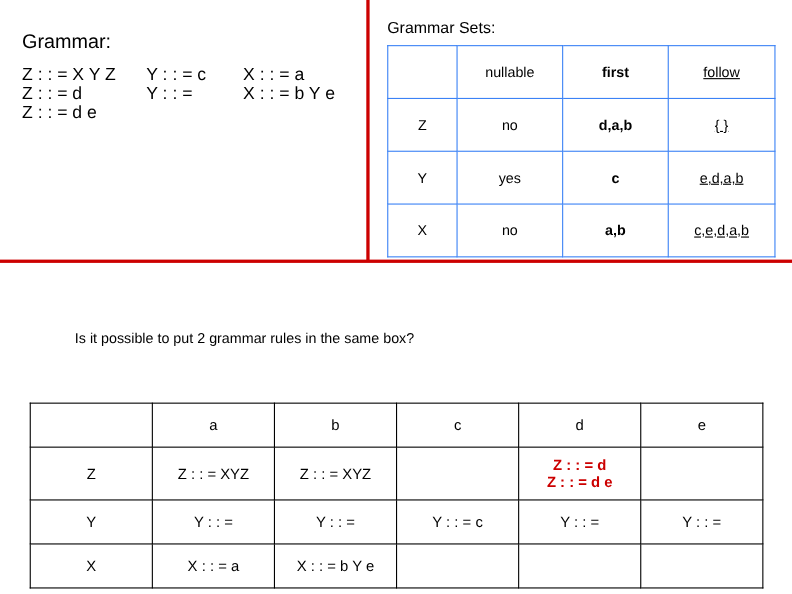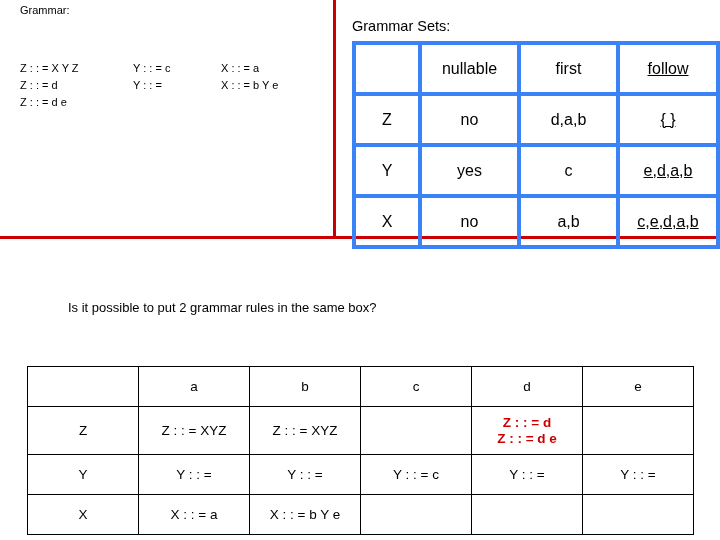--- a/index.html
+++ b/index.html
@@ -31,34 +31,34 @@
     top: 236px;
     width: 720px;
     height: 3px;
     background: #cc0000;
   }
 
   
   #grammar-label {
     position: absolute;
     left: 20px;
-    top: 4px;
-    font-size: 11px;
+    top: 28px;
+    font-size: 18px;
     text-align: center;
   }
   #grammar-cols {
     position: absolute;
     left: 20px;
     top: 60px;
     display: flex;
     align-items: flex-start;
   }
   .grammar-col {
     line-height: 17px;
-    font-size: 11px;
+    font-size: 16px;
     white-space: pre;
   }
   #grammar-col-0 { width: 113px; }
   #grammar-col-1 { width: 88px; }
   #grammar-col-2 { width: 120px; }
 
   
   #computed-label {
     position: absolute;
     left: 352px;
@@ -66,30 +66,30 @@
     font-size: 14.5px;
   }
   #computed-table {
     position: absolute;
     left: 352px;
     top: 41px;
     border-collapse: collapse;
     table-layout: fixed;
   }
   #computed-table td {
-    border: 4px solid #3b82f6;
+    border: 1px solid #3b82f6;
     height: 47px;
     text-align: center;
     vertical-align: middle;
-    font-size: 16px;
+    font-size: 13px;
     padding: 0;
   }
   #computed-table .c0 { width: 62px; }
   #computed-table .c1 { width: 95px; }
-  #computed-table .c2 { width: 95px; }
+  #computed-table .c2 { width: 95px; font-weight: bold; }
   #computed-table .c3 { width: 96px; text-decoration: underline; }
 
   
   #question {
     position: absolute;
     left: 68px;
     top: 300px;
     font-size: 13px;
   }
 

